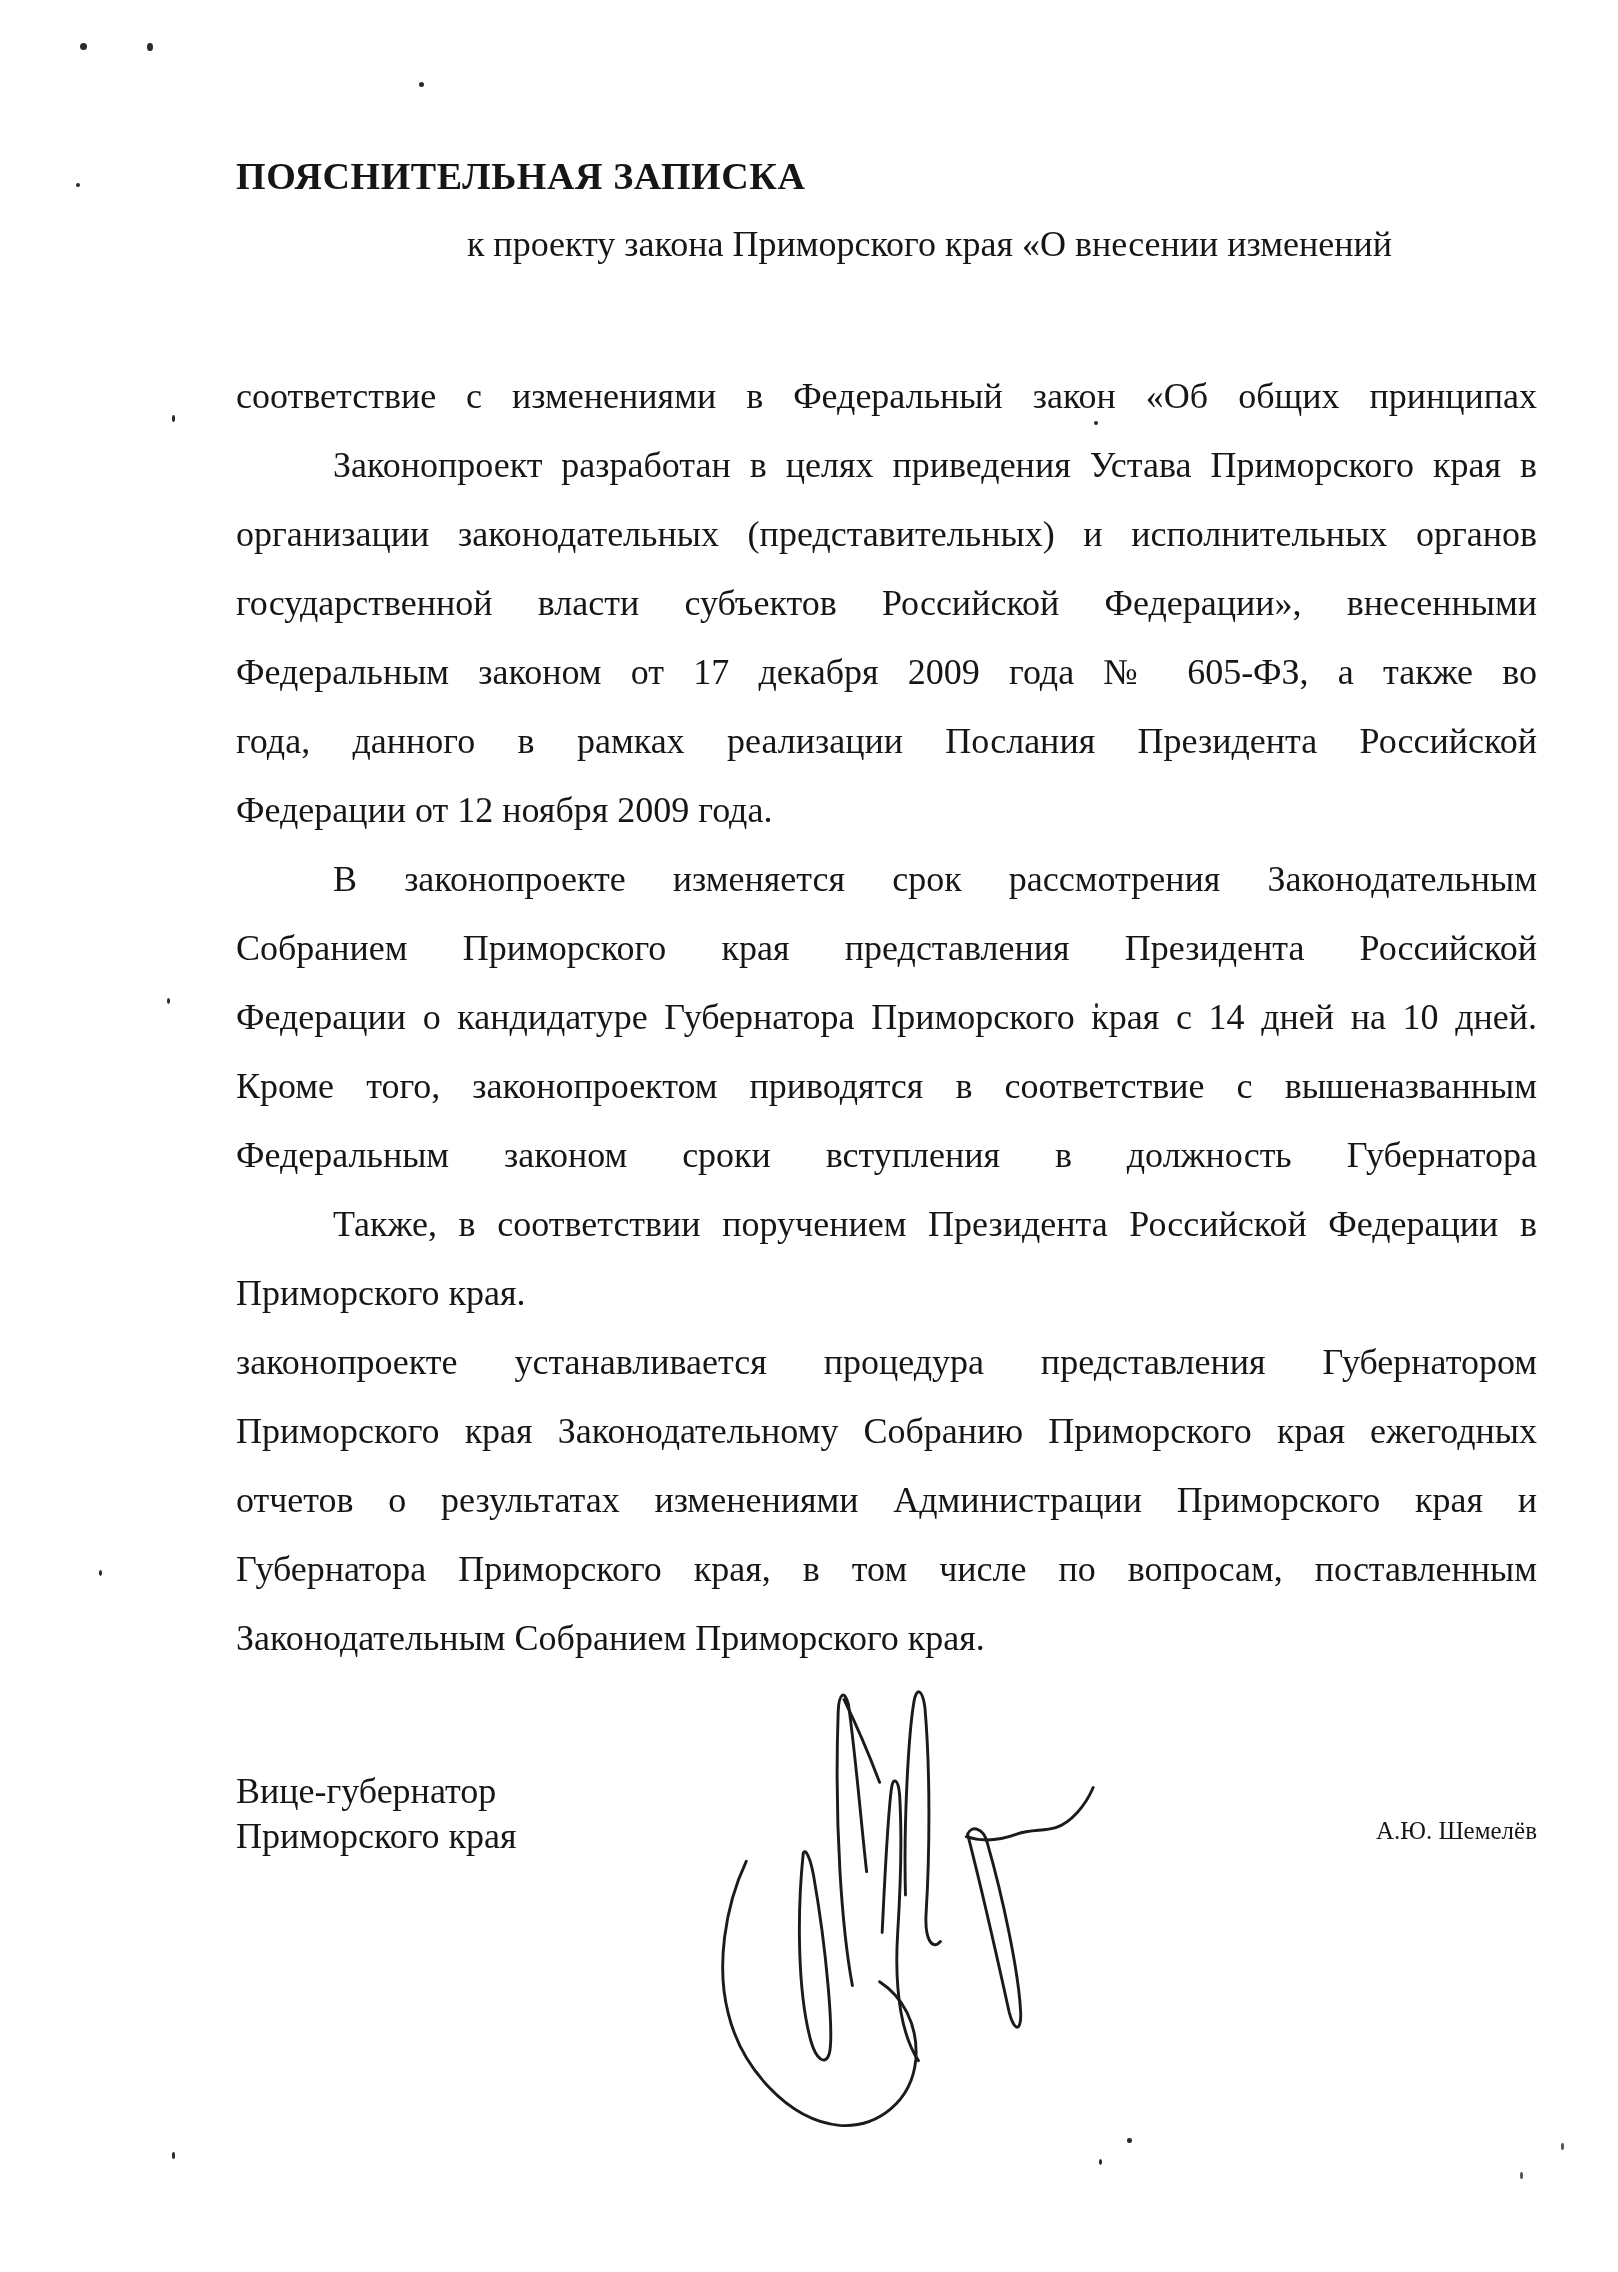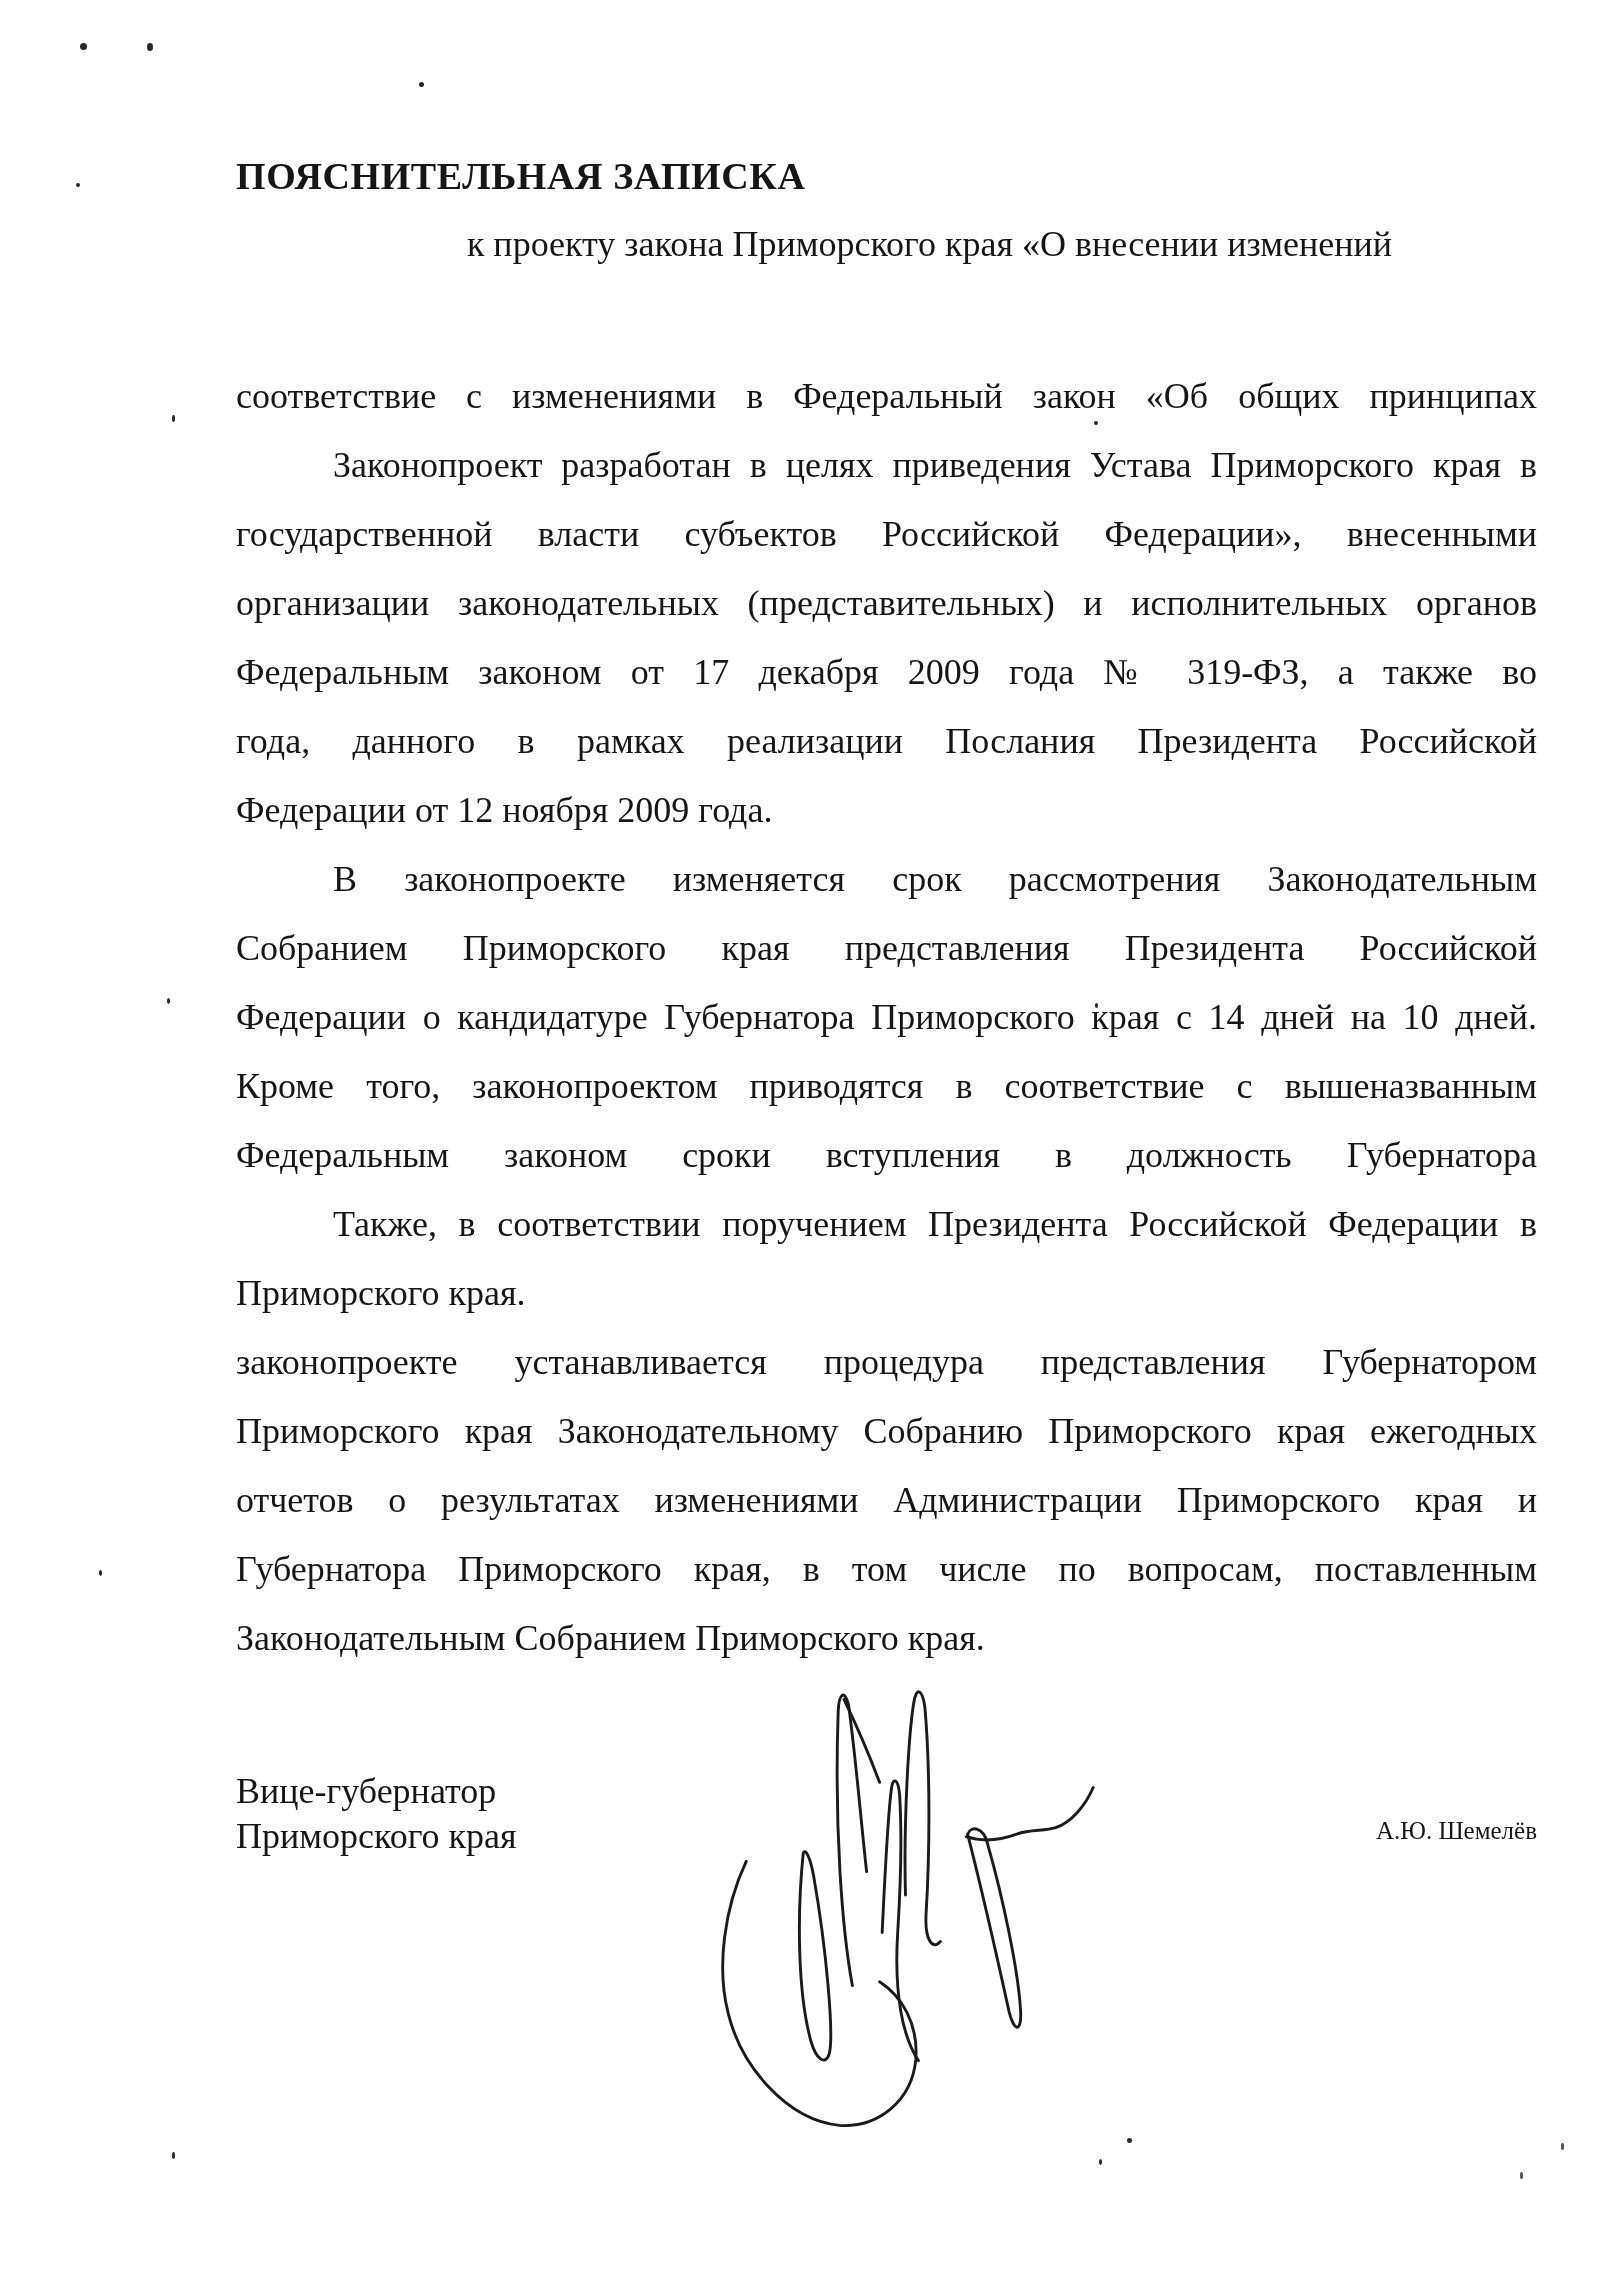--- a/index.html
+++ b/index.html
@@ -102,23 +102,23 @@
   <div class="doc-title">ПОЯСНИТЕЛЬНАЯ ЗАПИСКА</div>
 
   <div class="doc-subtitle">
     <div>к проекту закона Приморского края «О внесении изменений</div>
   </div>
 
   <div class="doc-body">
 
   <div class="line just">соответствие с изменениями в Федеральный закон «Об общих принципах</div>
       <div class="line just indent">Законопроект разработан в целях приведения Устава Приморского края в</div>
+      <div class="line just">организации законодательных (представительных) и исполнительных органов</div>
       <div class="line just">государственной власти субъектов Российской Федерации», внесенными</div>
-      <div class="line just">организации законодательных (представительных) и исполнительных органов</div>
-      <div class="line just">Федеральным законом от 17 декабря 2009 года № 319-ФЗ, а также во</div>
+      <div class="line just">Федеральным законом от 17 декабря 2009 года № 605-ФЗ, а также во</div>
       <div class="line just">года, данного в рамках реализации Послания Президента Российской</div>
       <div class="line">Федерации от 12 ноября 2009 года.</div>
       <div class="line just indent">В законопроекте изменяется срок рассмотрения Законодательным</div>
       <div class="line just">Собранием Приморского края представления Президента Российской</div>
       <div class="line just">Федерации о кандидатуре Губернатора Приморского края с 14 дней на 10 дней.</div>
       <div class="line just">Кроме того, законопроектом приводятся в соответствие с вышеназванным</div>
       <div class="line just">Федеральным законом сроки вступления в должность Губернатора</div>
       <div class="line just indent">Также, в соответствии поручением Президента Российской Федерации в</div>
       <div class="line">Приморского края.</div>
       <div class="line just">законопроекте устанавливается процедура представления Губернатором</div>

